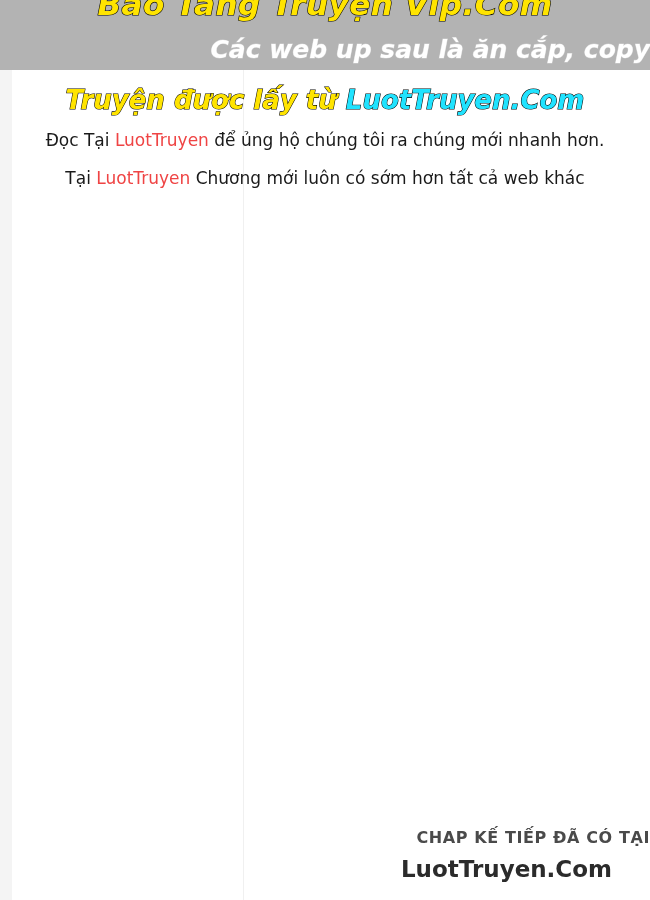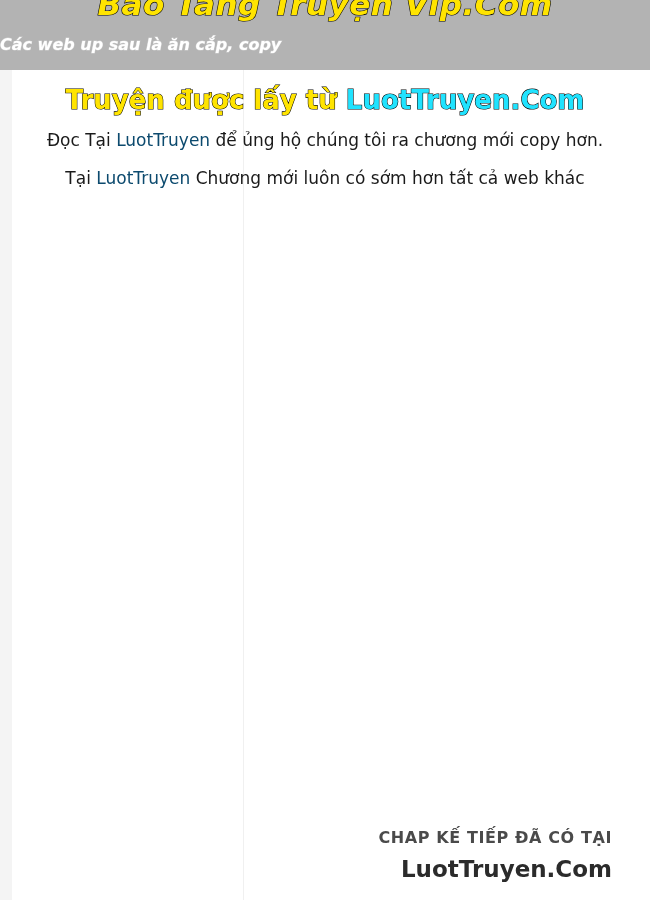--- a/index.html
+++ b/index.html
@@ -81,38 +81,39 @@
     -webkit-text-stroke: 1.2px #000000;
     paint-order: stroke fill;
     white-space: nowrap;
   }
 
   .warn-line {
     position: absolute;
     left: 0;
     top: 35px;
     width: 650px;
-    text-align: left;
-    font-size: 16px;
+    text-align: right;
+    font-size: 25px;
     font-weight: bold;
     font-style: italic;
     color: #ffffff;
     -webkit-text-stroke: 0.8px #d0d0d0;
     paint-order: stroke fill;
     white-space: nowrap;
   }
 
   .source-line {
     position: absolute;
     left: 0;
     top: 85px;
     width: 650px;
     text-align: center;
     font-size: 26px;
     font-weight: bold;
+    font-style: italic;
     white-space: nowrap;
   }
   .source-line .yellow {
     color: #ffe400;
     -webkit-text-stroke: 1.1px #000000;
     paint-order: stroke fill;
   }
   .source-line .cyan {
     color: #20e3ff;
     -webkit-text-stroke: 1.1px #000000;
@@ -124,31 +125,30 @@
     left: 0;
     width: 650px;
     text-align: center;
     font-size: 17px;
     color: #1a1a1a;
     white-space: nowrap;
   }
   .note-1 { top: 130px; }
   .note-2 { top: 168px; }
   .note .brand {
-    color: #0c4a6e;
+    color: #ef4444;
   }
 
   
   .footer-small {
     position: absolute;
     left: 0;
     top: 828px;
     width: 650px;
     text-align: right;
-    padding-right: 38px;
     box-sizing: border-box;
     font-size: 16px;
     font-weight: bold;
     letter-spacing: 0.6px;
     color: #4a4a4a;
     white-space: nowrap;
   }
   .footer-brand {
     position: absolute;
     left: 0;
@@ -177,21 +177,21 @@
   <div class="site-title">Bảo Tàng Truyện Vip.Com</div>
 
   <div class="warn-line">Các web up sau là ăn cắp, copy</div>
 
   <div class="source-line">
     <span class="yellow">Truyện được lấy từ</span>
     <span class="cyan">LuotTruyen.Com</span>
   </div>
 
   <div class="note note-1">
-    <span>Đọc Tại </span><span class="brand">LuotTruyen</span><span> để ủng hộ chúng tôi ra chương mới copy hơn.</span>
+    <span>Đọc Tại </span><span class="brand">LuotTruyen</span><span> để ủng hộ chúng tôi ra chúng mới nhanh hơn.</span>
   </div>
 
   <div class="note note-2">
     <span>Tại </span><span class="brand">LuotTruyen</span><span> Chương mới luôn có sớm hơn tất cả web khác</span>
   </div>
 
   <div class="footer-small">CHAP KẾ TIẾP ĐÃ CÓ TẠI</div>
   <div class="footer-brand">LuotTruyen.Com</div>
 
 </div>

